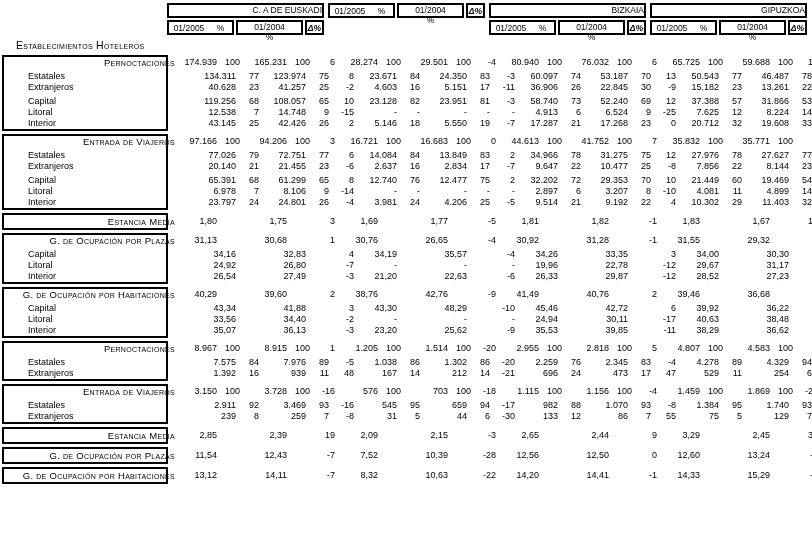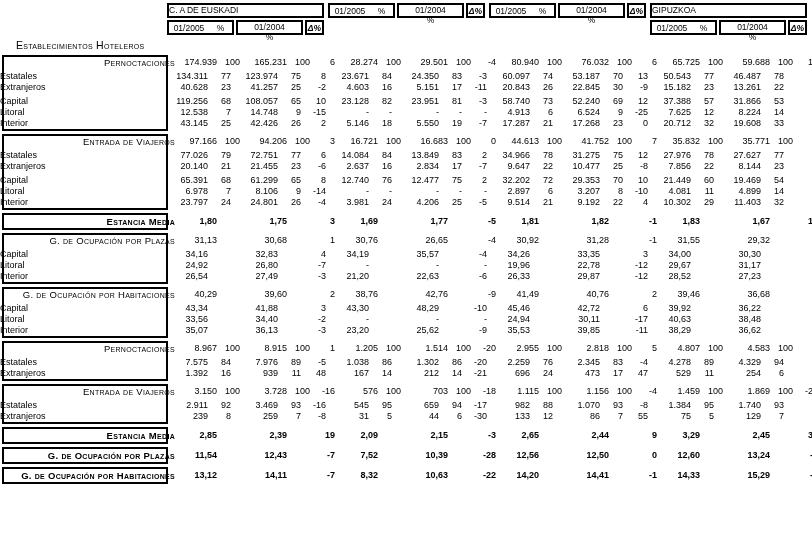--- a/index.html
+++ b/index.html
@@ -10,21 +10,21 @@
   .page{width:812px;height:534px;position:relative;}
 
   
   .hwrap{display:flex;padding-top:3px;margin-bottom:4px;}
   .hspacer{width:166px;flex:none;}
   .hgroups{display:flex;}
   .hgroup{width:161px;flex:none;}
   .hrow1{height:15px;margin-bottom:2px;}
   .namebox{
     box-sizing:border-box;margin-left:1px;width:157px;height:15px;
-    border:2px solid #000;text-align:left;font-size:8.5px;line-height:11px;
+    border:2px solid #000;text-align:right;font-size:8.5px;line-height:11px;
     white-space:nowrap;overflow:hidden;
   }
   .hrow2{display:flex;height:15px;}
   .colbox{box-sizing:border-box;border:2px solid #000;height:15px;display:flex;align-items:center;}
   .cb1{width:67px;margin-left:1px;margin-right:2px;}
   .cb2{width:67px;margin-right:2px;flex-direction:column;}
   .cb3{width:19px;justify-content:center;font-weight:bold;font-style:italic;font-size:8.5px;}
   .hv{width:40px;text-align:center;font-size:8.5px;white-space:nowrap;}
   .hp{flex:1;text-align:center;font-size:8.5px;}
 
@@ -33,24 +33,24 @@
     font-variant:small-caps;font-size:10.5px;letter-spacing:0.3px;
     margin:4px 0 4px 16px;
   }
   .block{position:relative;margin-bottom:3px;padding:2px 0;}
   .block::before{
     content:"";position:absolute;left:2px;top:0;width:166px;height:100%;
     border:2px solid #000;box-sizing:border-box;pointer-events:none;
   }
   .row{display:flex;height:11px;line-height:11px;white-space:nowrap;}
   .row.gap{margin-top:3px;}
-  .single .row{height:13px;line-height:13px;font-weight:bold;}
+  .single .row{height:13px;line-height:13px;}
   .c-lab{width:166px;flex:none;overflow:hidden;}
   .mainlab{font-variant:small-caps;font-size:9.5px;letter-spacing:0.3px;padding-left:9px;text-align:right;}
-  .sublab{font-size:9px;}
+  .sublab{padding-left:28px;font-size:9px;}
   .cv{width:44px;flex:none;text-align:right;padding-right:2px;box-sizing:border-box;}
   .cp{width:26px;flex:none;text-align:right;padding-right:5px;box-sizing:border-box;}
   .cd{width:21px;flex:none;text-align:right;padding-right:1px;box-sizing:border-box;}
 </style>
 </head>
 <body>
 
 <div class="page">
   <div class="hwrap">
     <div class="hspacer"></div>
@@ -78,20 +78,23 @@
               <div class="hp">%</div>
             </div>
             <div class="colbox cb2">
               <div class="hv">01/2004</div>
               <div class="hp">%</div>
             </div>
             <div class="colbox cb3">Δ%</div>
           </div>
         </div>
         <div class="hgroup">
+          <div class="hrow1">
+            <div class="namebox">BIZKAIA</div>
+          </div>
           <div class="hrow2">
             <div class="colbox cb1">
               <div class="hv">01/2005</div>
               <div class="hp">%</div>
             </div>
             <div class="colbox cb2">
               <div class="hv">01/2004</div>
               <div class="hp">%</div>
             </div>
             <div class="colbox cb3">Δ%</div>
@@ -168,21 +171,21 @@
           <div class="cv">40.628</div>
           <div class="cp">23</div>
           <div class="cv">41.257</div>
           <div class="cp">25</div>
           <div class="cd">-2</div>
           <div class="cv">4.603</div>
           <div class="cp">16</div>
           <div class="cv">5.151</div>
           <div class="cp">17</div>
           <div class="cd">-11</div>
-          <div class="cv">20.843</div>
+          <div class="cv">36.906</div>
           <div class="cp">26</div>
           <div class="cv">22.845</div>
           <div class="cp">30</div>
           <div class="cd">-9</div>
           <div class="cv">15.182</div>
           <div class="cp">23</div>
           <div class="cv">13.261</div>
           <div class="cp">22</div>
         </div>
         <div class="row gap">

